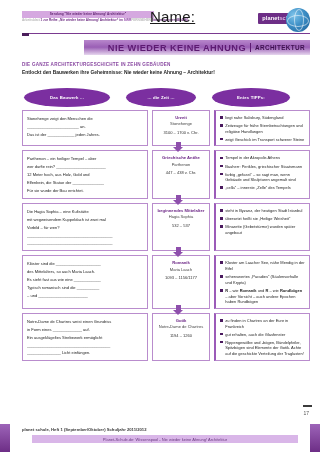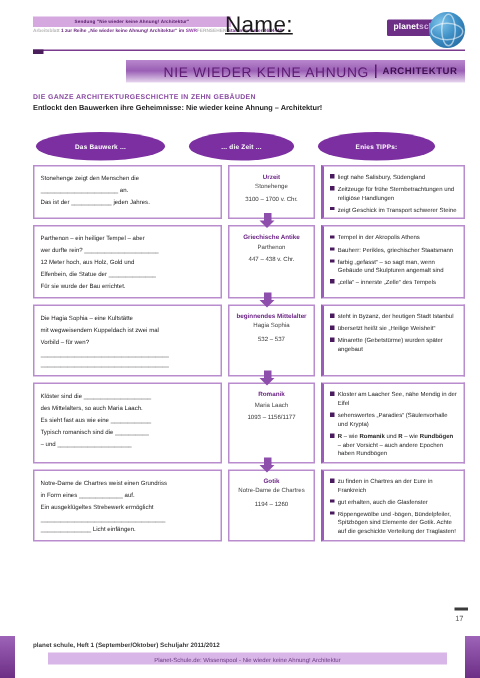--- a/index.html
+++ b/index.html
@@ -56,21 +56,21 @@
   .hdr-tick { position:absolute; left:22px; top:33px; width:7px; height:3px; background:#4b1e5c; }
 
   
   .titlebar {
     position:absolute; left:84px; right:10px; top:40px; height:15px;
     background: linear-gradient(to bottom, #b887cc 0%, #9a5fb5 48%, #e6d6ee 100%);
     display:flex; align-items:center; justify-content:flex-end;
     padding-right:5px;
   }
   .titlebar-main {
-    font-size:9.2px; font-weight:normal; color:#5d1a72; letter-spacing:.45px;
+    font-size:9.2px; font-weight:bold; color:#5d1a72; letter-spacing:.45px;
     white-space:nowrap;
   }
   .titlebar-sep { width:1px; height:9px; background:#5d1a72; margin:0 4px; }
   .titlebar-sub {
     font-size:6.4px; font-weight:bold; color:#3e1050; letter-spacing:.35px;
     white-space:nowrap;
   }
 
   
   .intro { position:absolute; left:22px; right:10px; top:62px; }

